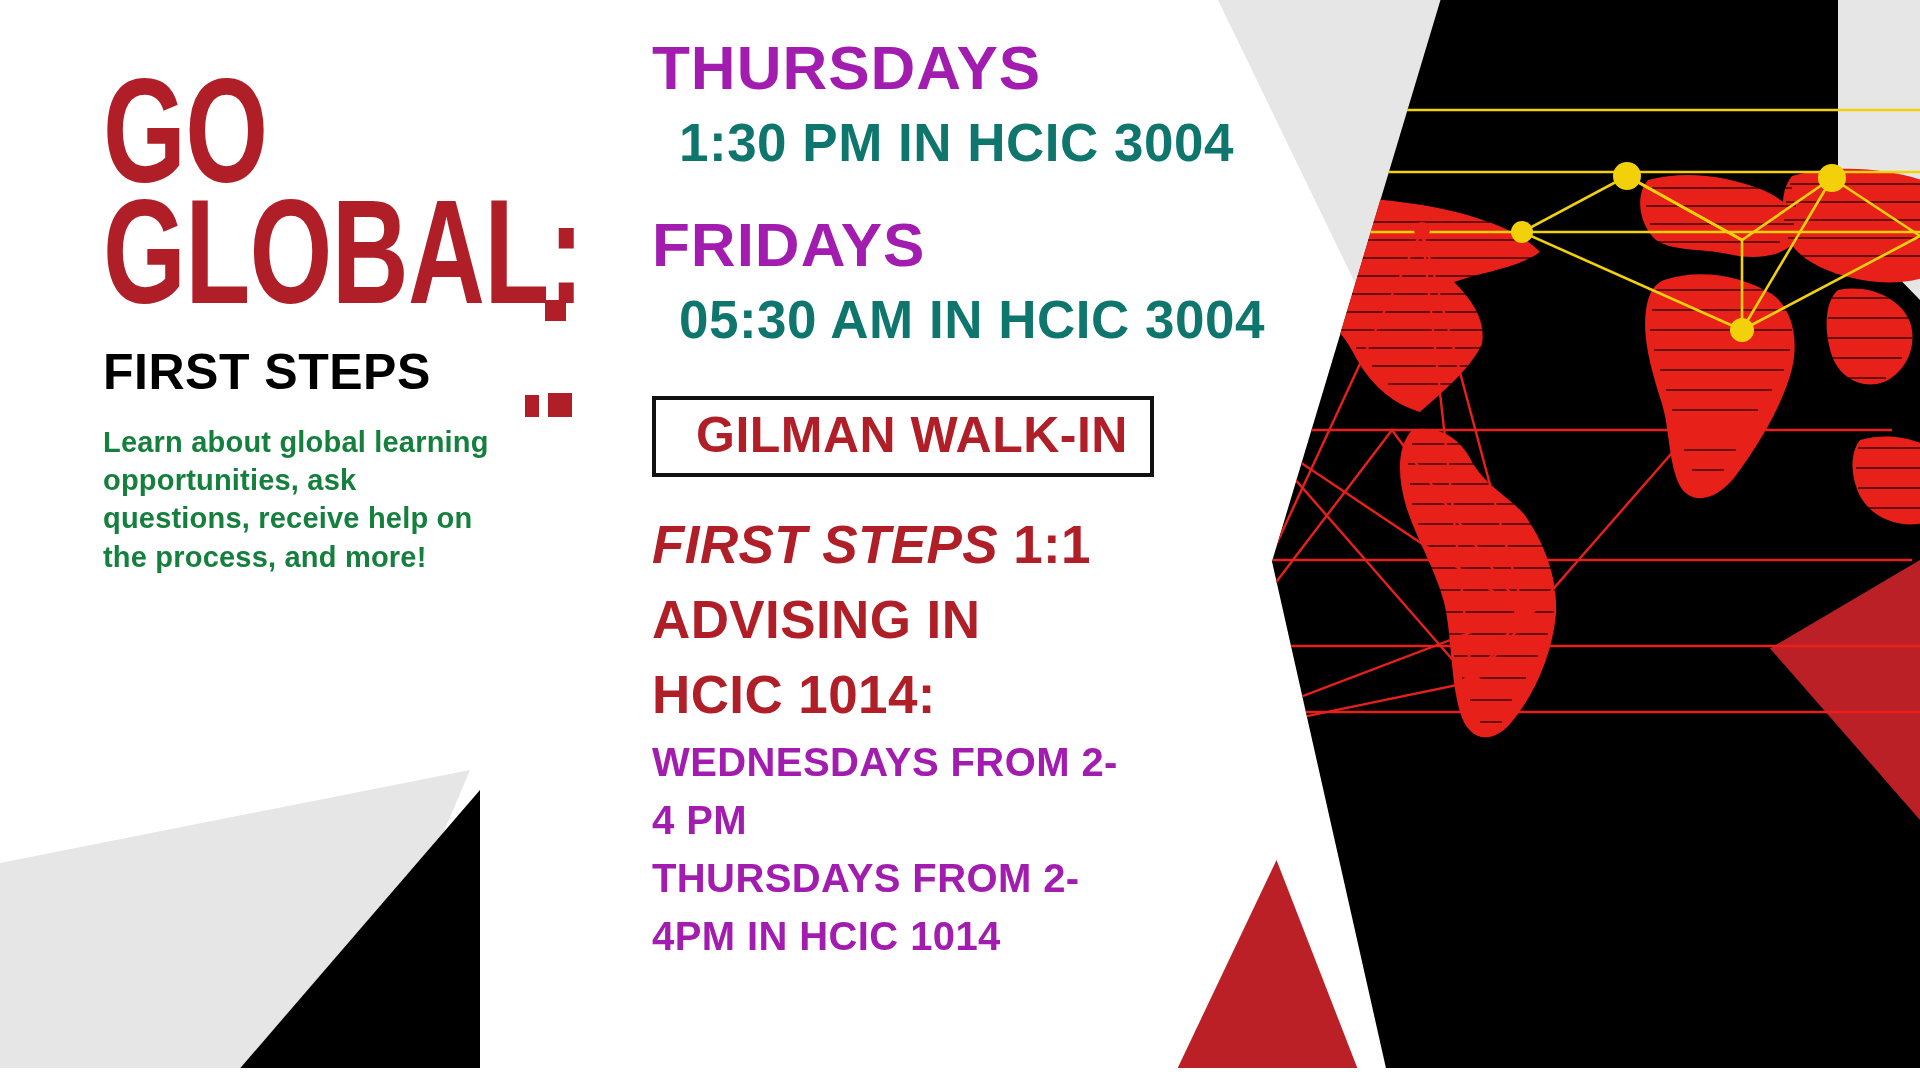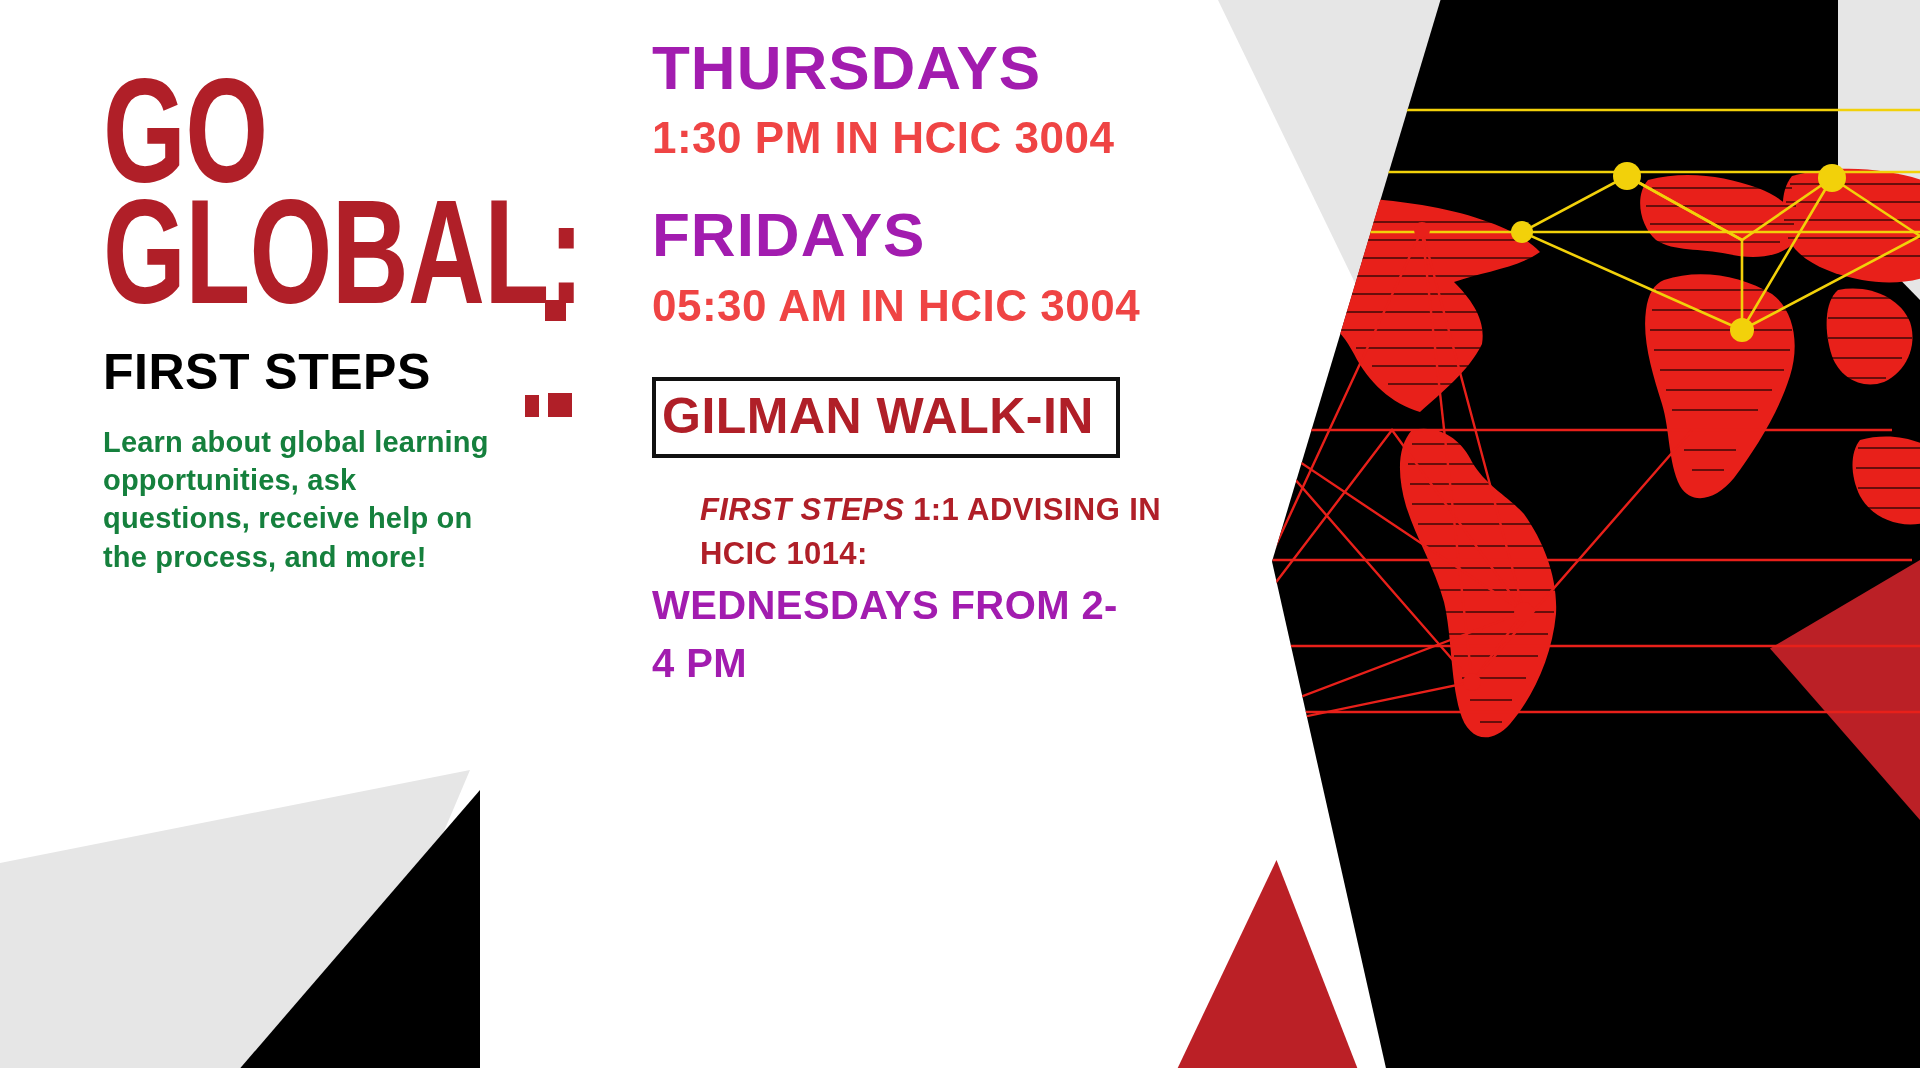--- a/index.html
+++ b/index.html
@@ -53,34 +53,34 @@
   #blurb{margin-top:26px;color:#15803d;font-size:29px;line-height:1.32;
     font-weight:700;max-width:392px;letter-spacing:.2px;}
 
   
   #mid-col{position:absolute;left:652px;top:36px;width:520px;}
 
   .cond{font-family:"Liberation Sans Narrow","Liberation Sans",sans-serif;
     font-weight:bold;transform-origin:left center;white-space:nowrap;}
 
   .big-red{color:#a21caf;font-size:62px;line-height:1.02;letter-spacing:1px;}
-  .blk-line{color:#ef4444;font-size:44px;line-height:1.05;letter-spacing:.5px;}
+  .blk-line{color:#0f766e;font-size:53px;line-height:1.05;letter-spacing:.5px;margin-left:27px;}
 
   .r1{margin-top:0px;}
   .r2{margin-top:16px;}
   .r3{margin-top:42px;}
   .r4{margin-top:16px;}
 
   #gilman-box{margin-top:48px;display:inline-block;border:4px solid #111;
-    padding:10px 22px 13px 6px;}
+    padding:10px 22px 13px 40px;}
   #gilman-box span{color:#b01f28;font-size:50px;line-height:1;letter-spacing:.5px;}
 
-  #advising-line{margin-top:30px;color:#b01f28;font-size:31px;line-height:1.42;
+  #advising-line{margin-top:30px;color:#b01f28;font-size:53px;line-height:1.42;
     font-family:"Liberation Sans Narrow","Liberation Sans",sans-serif;font-weight:bold;
-    letter-spacing:.4px;max-width:470px;margin-left:48px;}
+    letter-spacing:.4px;max-width:470px;}
   #advising-line .ital{font-style:italic;}
 
   .sched{color:#a21caf;font-size:40px;line-height:1.45;
     font-family:"Liberation Sans Narrow","Liberation Sans",sans-serif;font-weight:bold;
     letter-spacing:.4px;max-width:470px;}
 
   .sq{position:absolute;background:#b01f28;}
   #sq-a{left:545px;top:300px;width:21px;height:21px;}
   #sq-b{left:525px;top:395px;width:14px;height:22px;}
   #sq-c{left:548px;top:393px;width:24px;height:24px;}
@@ -203,19 +203,20 @@
 
     <div id="gilman-box">
       <span class="cond">GILMAN WALK-IN</span>
     </div>
 
     <div id="advising-line">
       <span class="ital">FIRST STEPS</span><span> 1:1 ADVISING IN HCIC 1014:</span>
     </div>
 
     <div class="sched">WEDNESDAYS FROM 2-4 PM</div>
+    <div class="sched">THURSDAYS FROM 2-4PM IN HCIC 1014</div>
   </div>
 
   <div class="sq" id="sq-a"></div>
   <div class="sq" id="sq-b"></div>
   <div class="sq" id="sq-c"></div>
 
 </div>
 
 </body></html>

